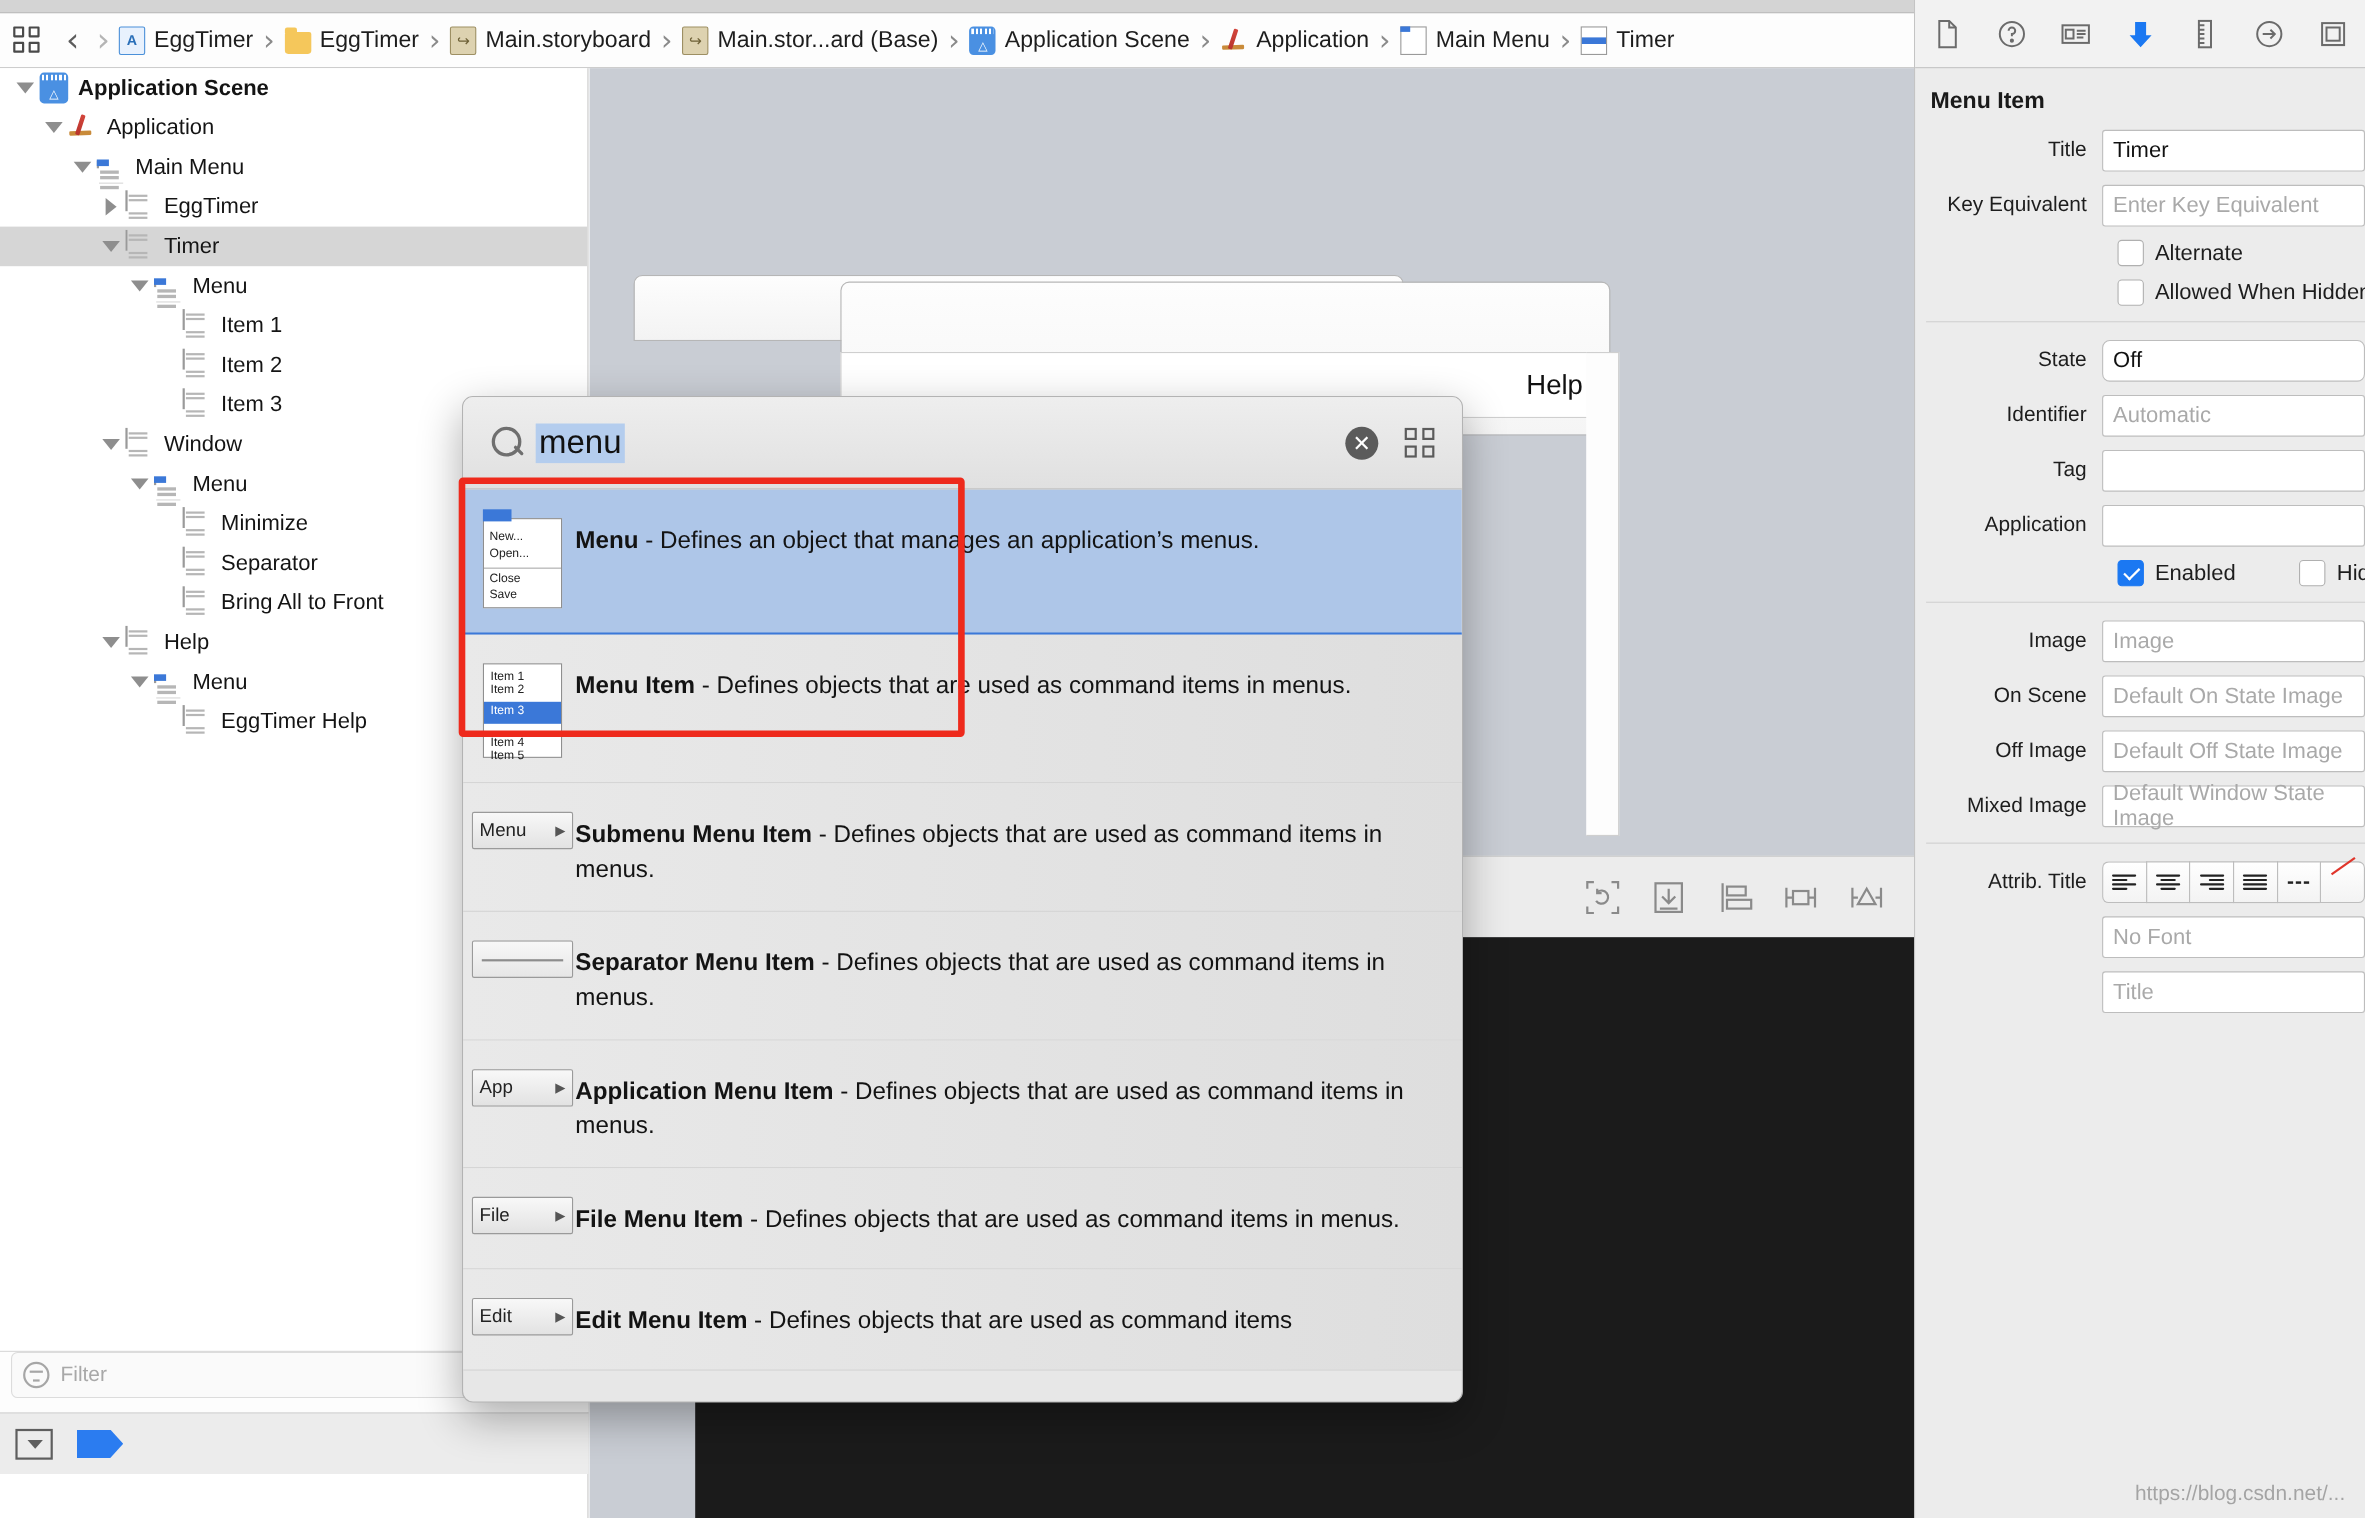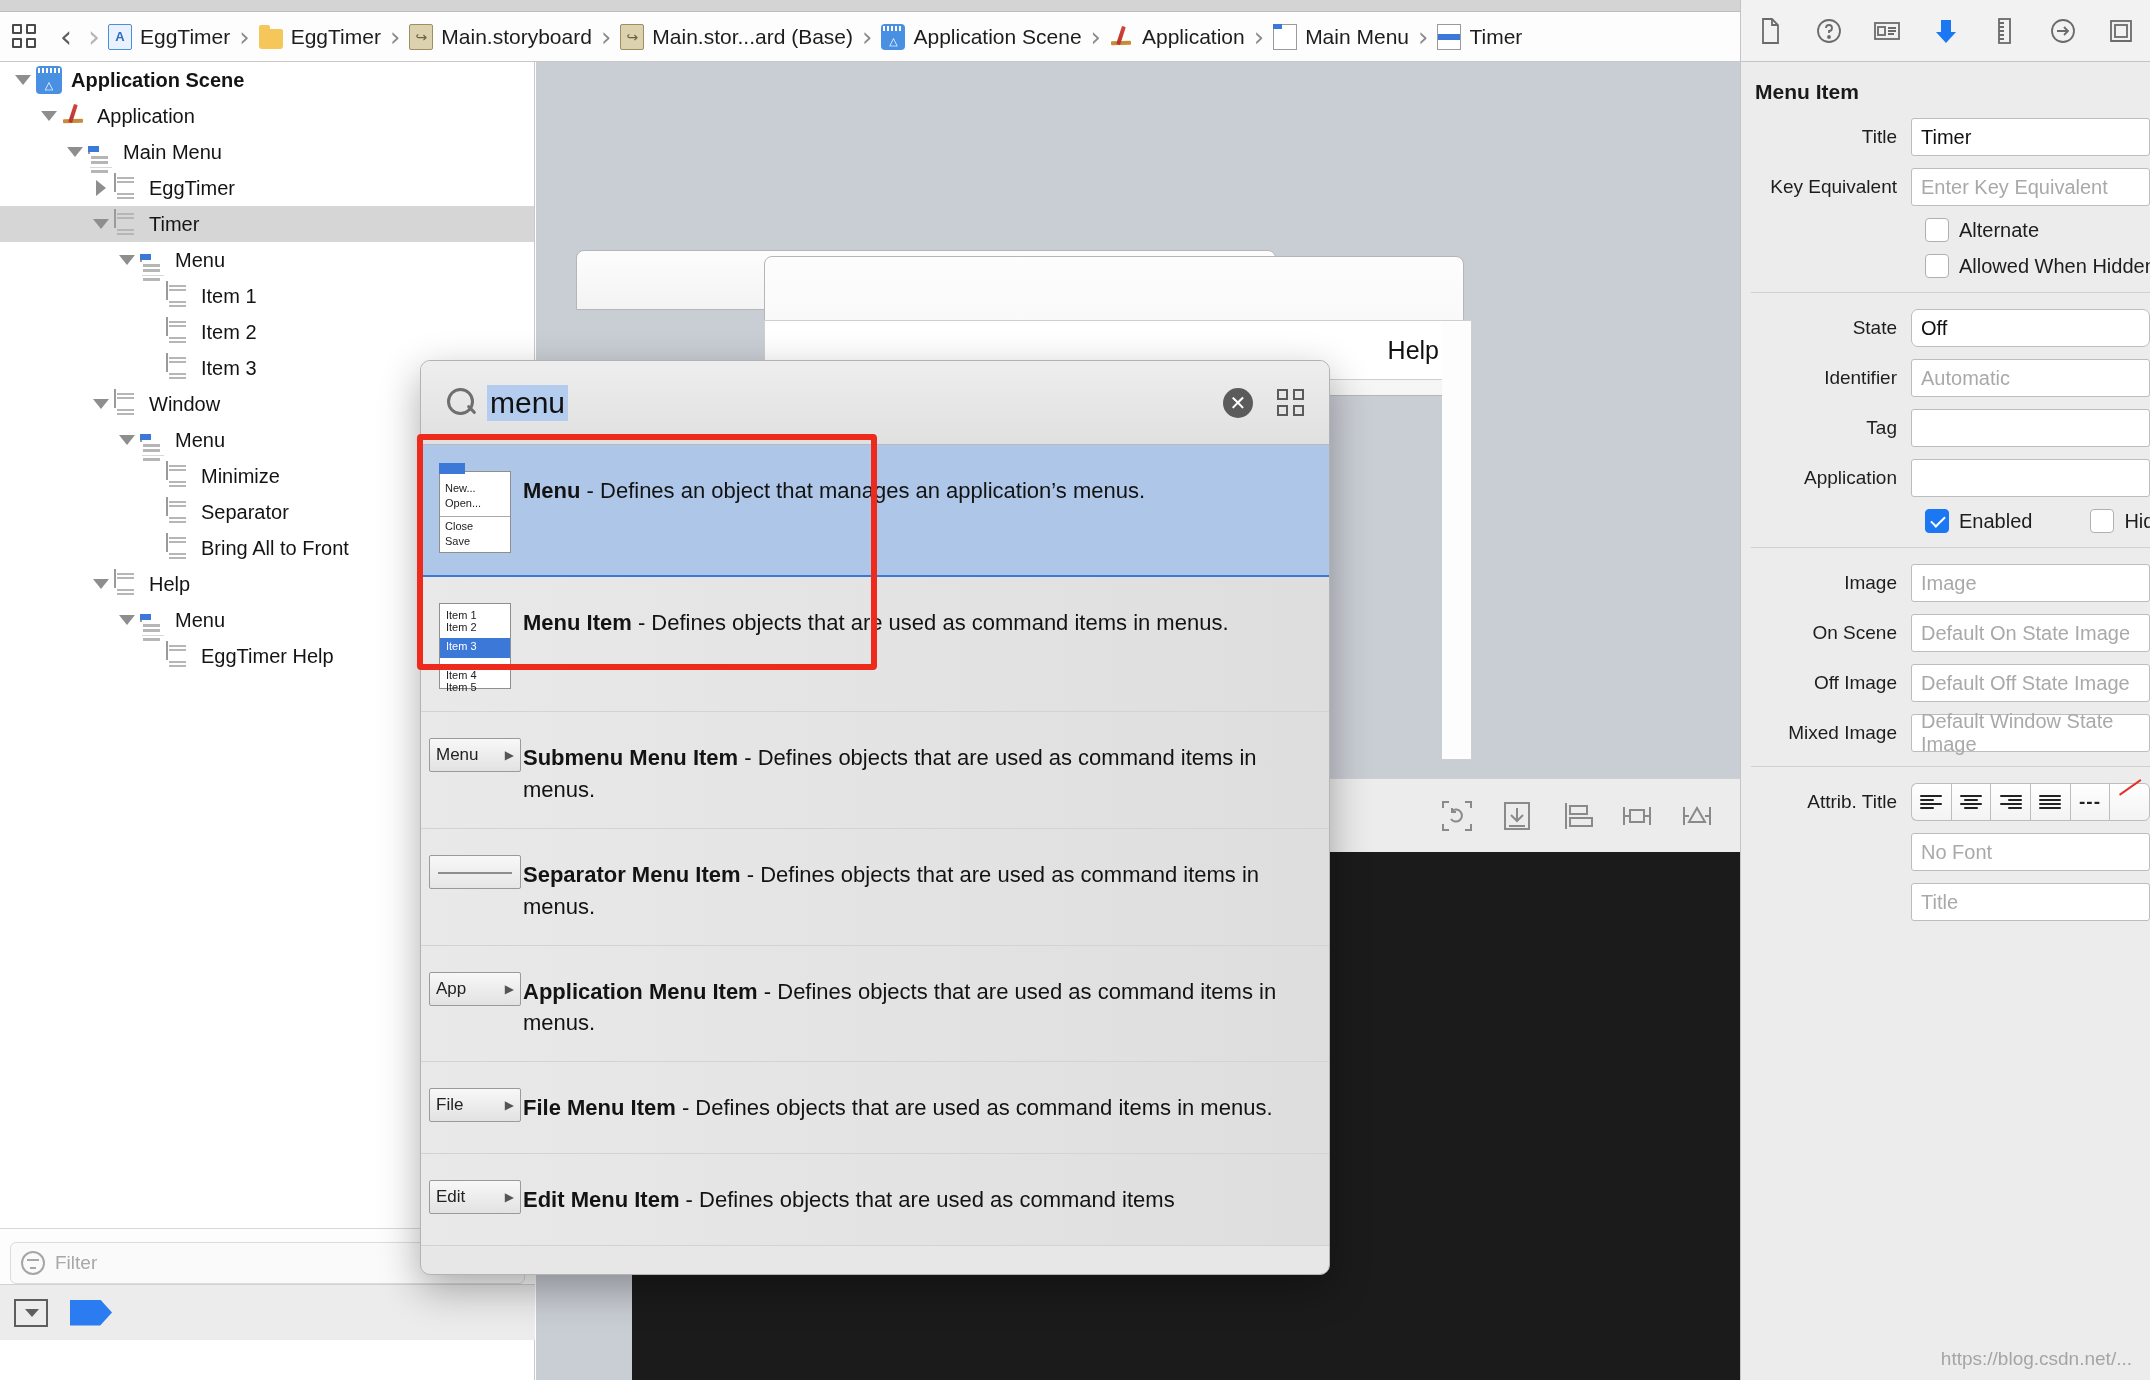--- a/index.html
+++ b/index.html
@@ -93,21 +93,21 @@
         font-size:4px; }
   .mm .hdr{position:absolute; left:-1px; top:-2px; width:11px;height:6px;background:#3b78d8;}
   .mm .ln{position:absolute; left:2px; height:3px; background:#b6b6b6; width:17px;}
   .mi { width:26px;height:28px;background:#fff;border:1px solid #9a9a9a;position:relative;}
   .mi .band{position:absolute; left:0;right:0;top:10px;height:7px;background:#3b78d8;}
   .mi .ln{position:absolute; left:2px; height:2px; background:#b6b6b6; width:17px;}
 
   .filterbar {
     position: absolute; left:0; bottom: 96px; width: 535px; height: 56px;
     border-top: 1px solid #d8d8d8; background: #fdfdfd;
-    display:flex; align-items:flex-end; padding: 0 10px;
+    display:flex; align-items:flex-start; padding: 0 10px;
   }
   .filterfield {
     flex:1; height: 42px; border: 1px solid #dcdcdc; border-radius: 6px;
     background: #fafafa; display:flex; align-items:center; padding: 0 10px;
   }
   .filter-ico {
     width: 24px; height: 24px; border: 2px solid #a6a6a6; border-radius: 50%;
     position: relative; flex:none; margin-right: 10px;
   }
   .filter-ico::before{content:""; position:absolute; left:4px; top:6px; width:12px;height:2px;background:#a6a6a6;

